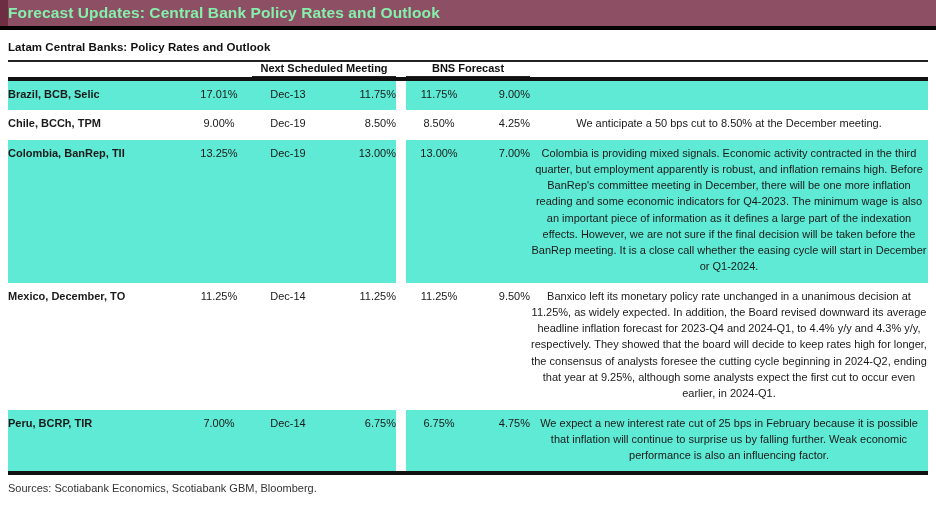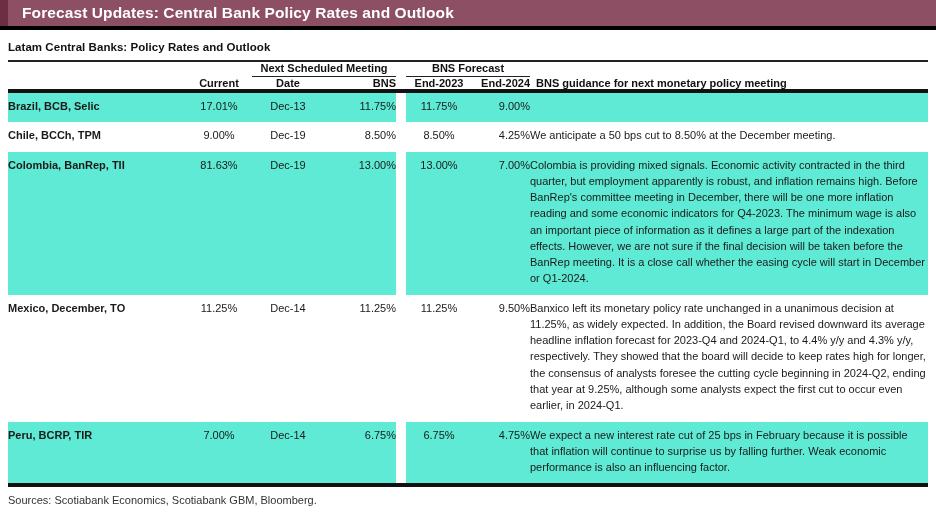--- a/index.html
+++ b/index.html
@@ -23,25 +23,25 @@
     display: flex;
     align-items: center;
   }
   .title-accent {
     width: 8px;
     height: 26px;
     background: #6d2d42;
     flex: 0 0 auto;
   }
   .title-text {
-    color: #ffffff;
+    color: #86efac;
     font-size: 15.5px;
     font-weight: bold;
     letter-spacing: 0.1px;
-    padding-left: 14px;
+    padding-left: 0;
     white-space: nowrap;
   }
   .title-underbar {
     height: 4px;
     background: #000000;
   }
 
   
   .subtitle {
     font-size: 11.5px;
@@ -121,21 +121,21 @@
   }
   td.bank {
     font-weight: bold;
     color: #000000;
     padding-left: 4px;
     white-space: nowrap;
   }
   td.num      { text-align: center; }
   td.num-r    { text-align: right; }
   td.guidance {
-    text-align: left;
+    text-align: center;
     padding-left: 7px;
     padding-right: 10px;
     color: #2b2b2b;
   }
   td.gapcell { padding: 0; background: #ffffff !important; }
 
   tr.shaded td { background: #5eead4; }
   tr.plain  td { background: #ffffff; margin-top: 48px; }
 
   
@@ -174,30 +174,20 @@
         <col class="c-guid">
     </colgroup>
     <thead>
       <tr>
         <th class="grp-blank"></th>
         <th class="grp-blank"></th>
         <th class="grp-label" colspan="2">Next Scheduled Meeting</th>
         <th class="grp-blank"></th>
         <th class="grp-label" colspan="2">BNS Forecast</th>
         <th class="grp-blank"></th>
-      </tr>
-      <tr class="hdr-row2">
-        <th class="h-left"></th>
-        <th class="h-center">Current</th>
-        <th class="h-center">Date</th>
-        <th class="h-right">BNS</th>
-        <th></th>
-        <th class="h-center">End-2023</th>
-        <th class="h-right">End-2024</th>
-        <th class="h-left">BNS guidance for next monetary policy meeting</th>
       </tr>
     </thead>
   </table>
 
   <div class="rule-mid"></div>
 
   <table class="fc">
     <colgroup>
       <col class="c-bank">
         <col class="c-cur">
@@ -224,21 +214,21 @@
           <td class="num">9.00%</td>
           <td class="num">Dec-19</td>
           <td class="num-r">8.50%</td>
           <td class="gapcell"></td>
           <td class="num">8.50%</td>
           <td class="num-r">4.25%</td>
           <td class="guidance">We anticipate a 50 bps cut to 8.50% at the December meeting.</td>
         </tr>
         <tr class="shaded tall">
           <td class="bank">Colombia, BanRep, TII</td>
-          <td class="num">81.63%</td>
+          <td class="num">13.25%</td>
           <td class="num">Dec-19</td>
           <td class="num-r">13.00%</td>
           <td class="gapcell"></td>
           <td class="num">13.00%</td>
           <td class="num-r">7.00%</td>
           <td class="guidance">Colombia is providing mixed signals. Economic activity contracted in the third quarter, but employment apparently is robust, and inflation remains high. Before BanRep's committee meeting in December, there will be one more inflation reading and some economic indicators for Q4-2023. The minimum wage is also an important piece of information as it defines a large part of the indexation effects. However, we are not sure if the final decision will be taken before the BanRep meeting. It is a close call whether the easing cycle will start in December or Q1-2024.</td>
         </tr>
         <tr class="plain tall">
           <td class="bank">Mexico, December, TO</td>
           <td class="num">11.25%</td>

